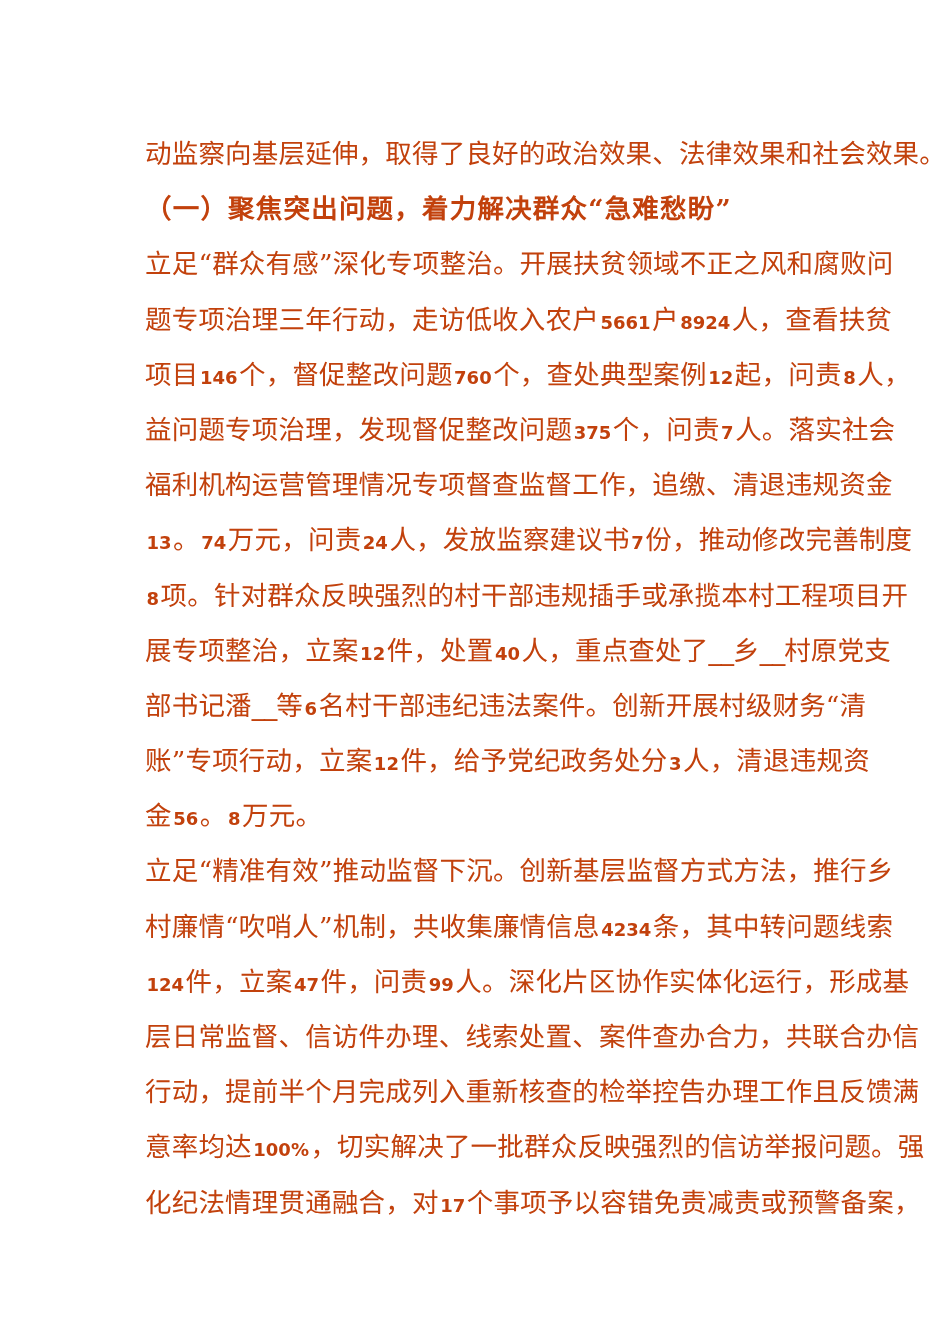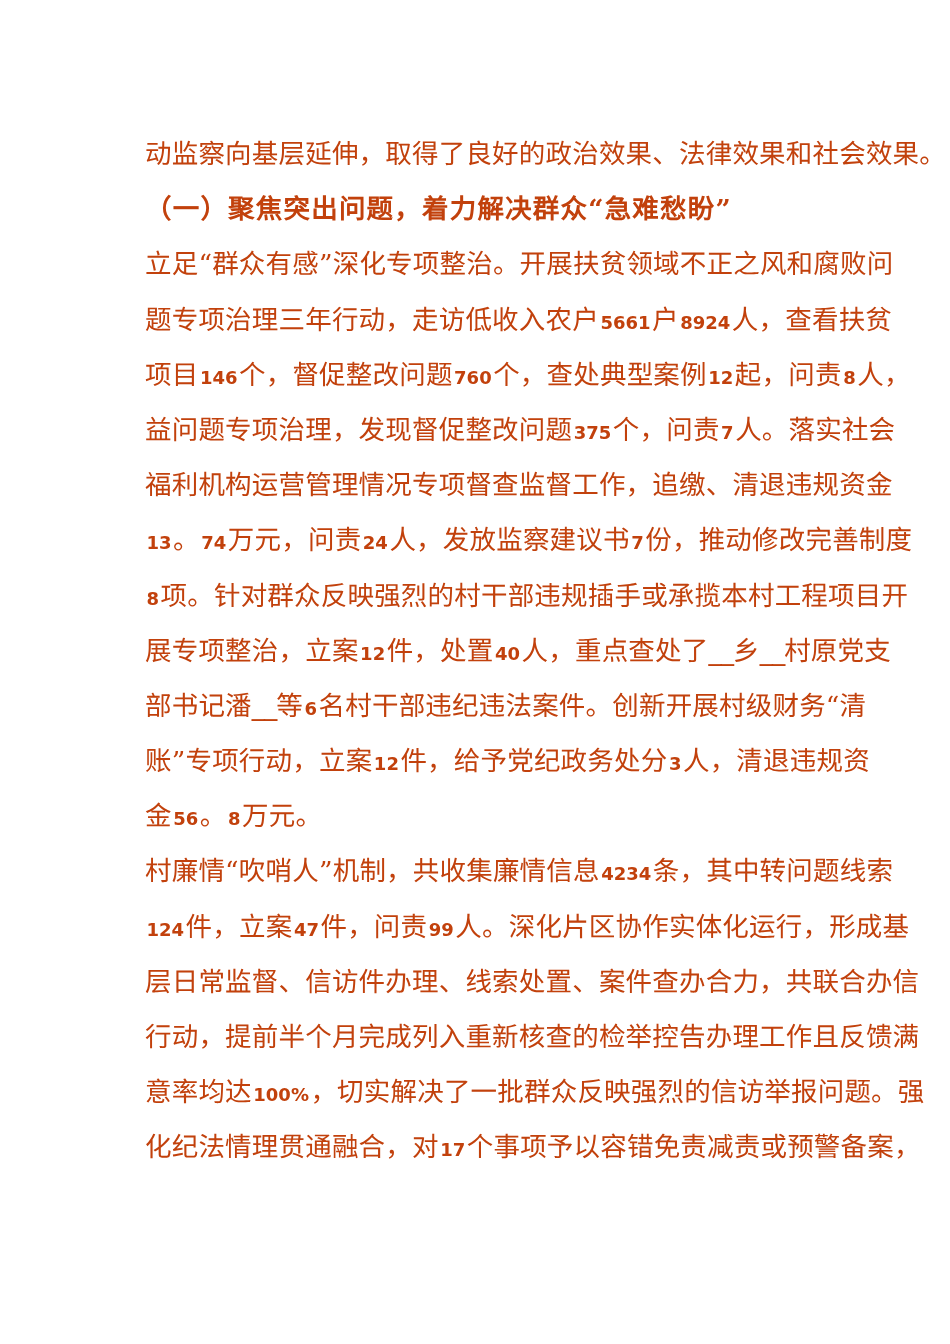--- a/index.html
+++ b/index.html
@@ -85,20 +85,21 @@
     <div class="line flush">项目<span class="num">146</span>个，督促整改问题<span class="num">760</span>个，查处典型案例<span class="num">12</span>起，问责<span class="num">8</span>人，</div>
     <div class="line flush">益问题专项治理，发现督促整改问题<span class="num">375</span>个，问责<span class="num">7</span>人。落实社会</div>
     <div class="line flush">福利机构运营管理情况专项督查监督工作，追缴、清退违规资金</div>
     <div class="line flush"><span class="num">13</span>。<span class="num">74</span>万元，问责<span class="num">24</span>人，发放监察建议书<span class="num">7</span>份，推动修改完善制度</div>
     <div class="line flush"><span class="num">8</span>项。针对群众反映强烈的村干部违规插手或承揽本村工程项目开</div>
     <div class="line flush">展专项整治，立案<span class="num">12</span>件，处置<span class="num">40</span>人，重点查处了<span class="blank">__</span>乡<span class="blank">__</span>村原党支</div>
     <div class="line flush">部书记潘<span class="blank">__</span>等<span class="num">6</span>名村干部违纪违法案件。创新开展村级财务“清</div>
     <div class="line flush">账”专项行动，立案<span class="num">12</span>件，给予党纪政务处分<span class="num">3</span>人，清退违规资</div>
     <div class="line flush">金<span class="num">56</span>。<span class="num">8</span>万元。</div>
 
+    <div class="line flush">立足“精准有效”推动监督下沉。创新基层监督方式方法，推行乡</div>
     <div class="line flush">村廉情“吹哨人”机制，共收集廉情信息<span class="num">4234</span>条，其中转问题线索</div>
     <div class="line flush"><span class="num">124</span>件，立案<span class="num">47</span>件，问责<span class="num">99</span>人。深化片区协作实体化运行，形成基</div>
     <div class="line flush">层日常监督、信访件办理、线索处置、案件查办合力，共联合办信</div>
     <div class="line flush">行动，提前半个月完成列入重新核查的检举控告办理工作且反馈满</div>
     <div class="line flush">意率均达<span class="num">100%</span>，切实解决了一批群众反映强烈的信访举报问题。强</div>
     <div class="line flush">化纪法情理贯通融合，对<span class="num">17</span>个事项予以容错免责减责或预警备案，</div>
 
   </div>
 </div>
 

